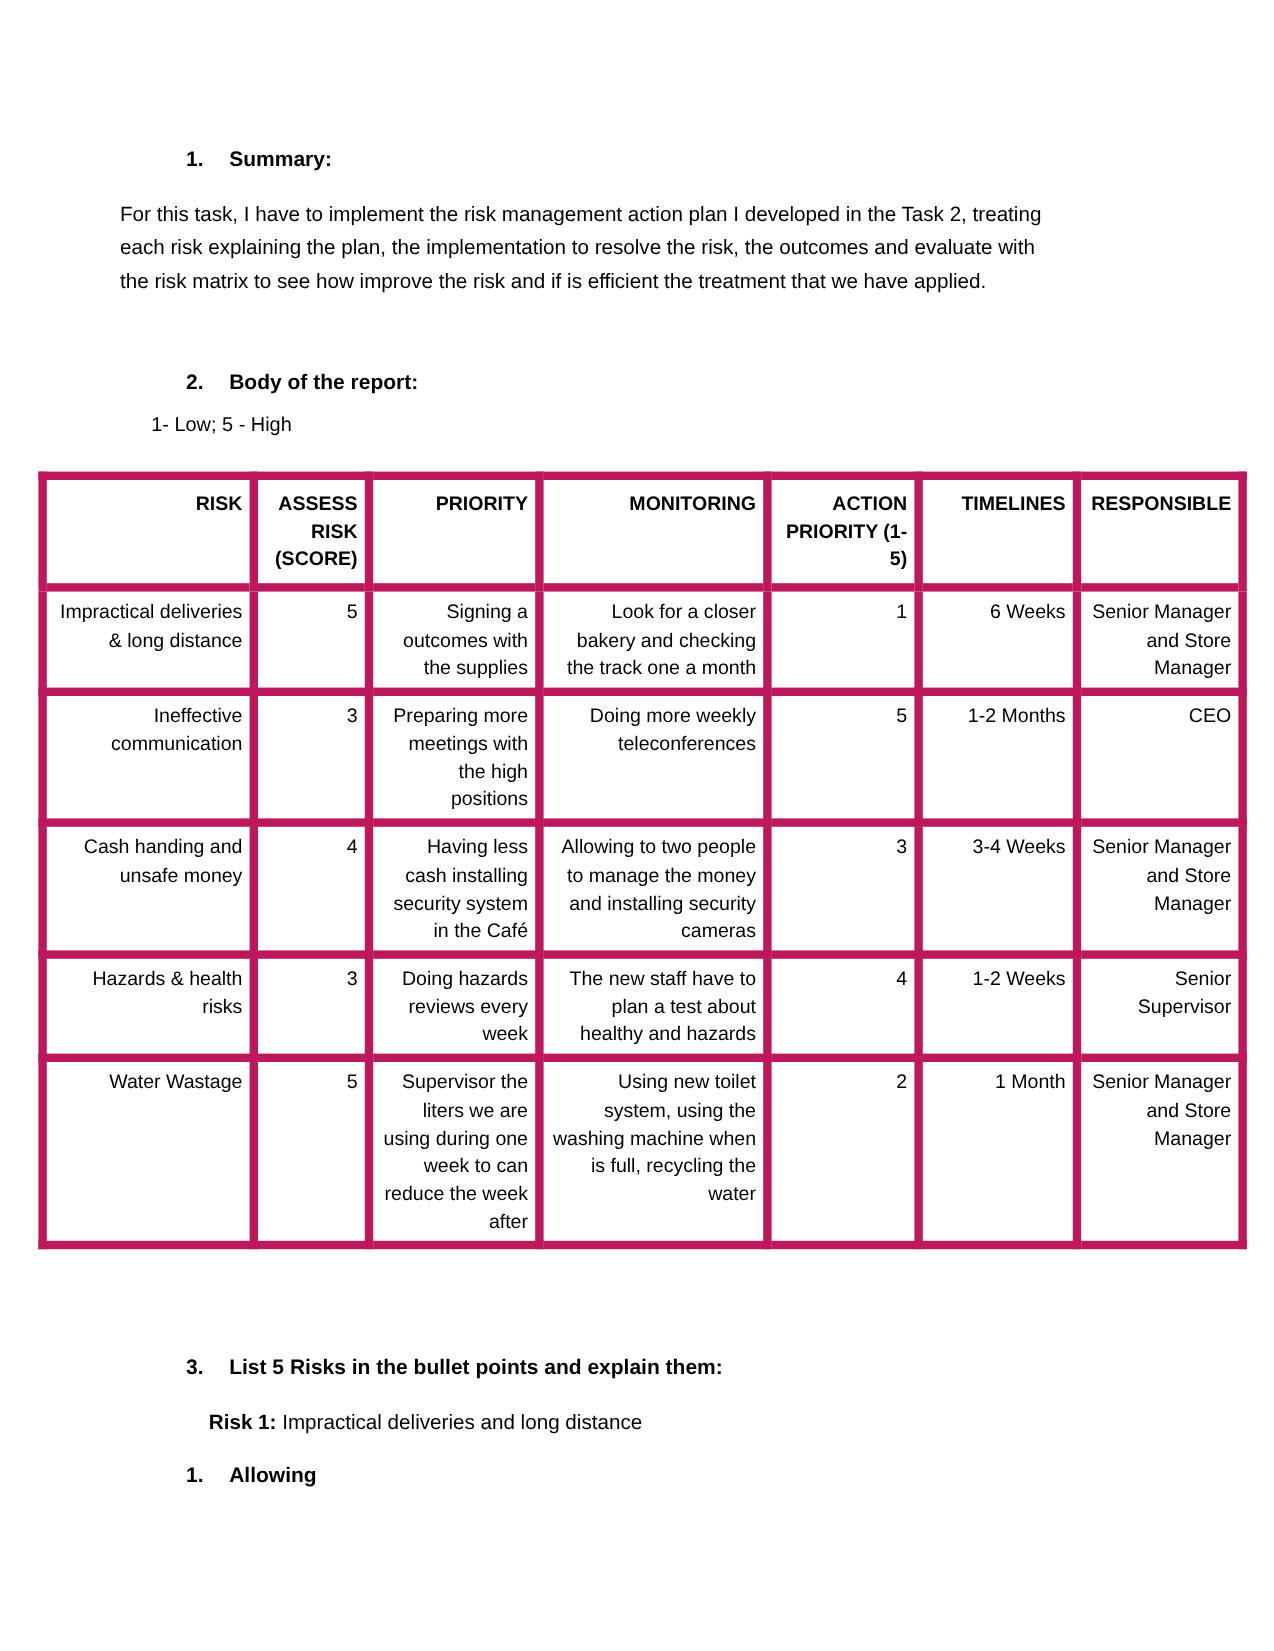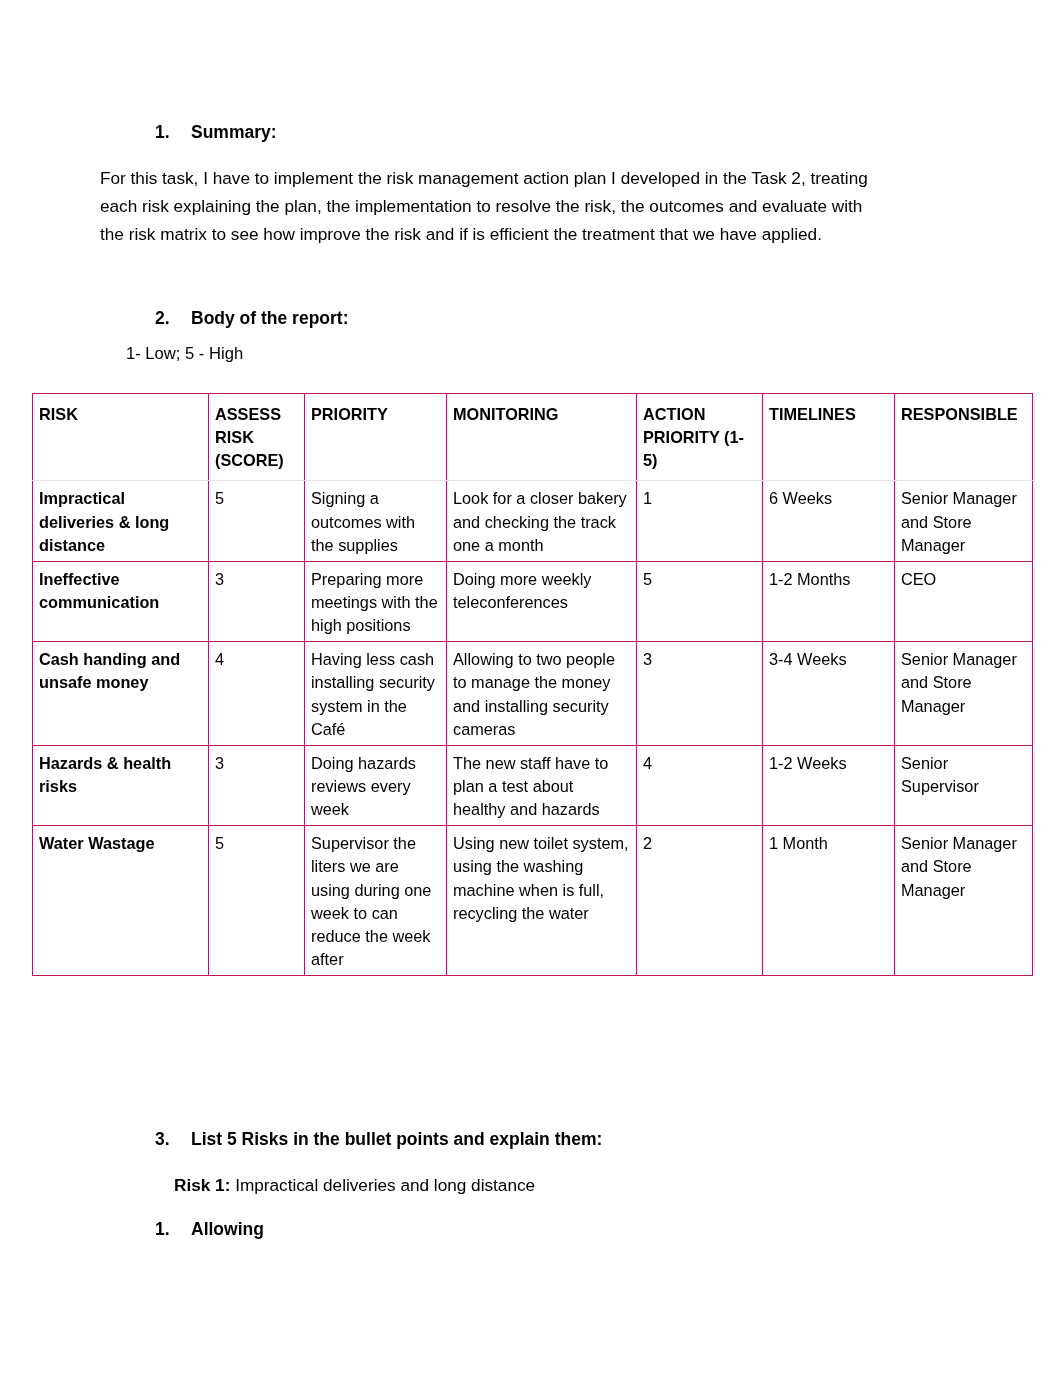--- a/index.html
+++ b/index.html
@@ -69,35 +69,35 @@
     width: 1000px;
   }
   table.risk-table {
     border-collapse: collapse;
     width: 1000px;
     table-layout: fixed;
     font-size: 16.3px;
   }
   table.risk-table td,
   table.risk-table th {
-    border: 1px solid #be185d;
+    border: 7px solid #be185d;
     vertical-align: top;
-    text-align: left;
+    text-align: right;
     padding: 6px 6px 4px 6px;
     line-height: 1.42;
     font-weight: normal;
   }
   table.risk-table thead th {
     font-weight: bold;
     border-bottom: 1px solid #e4e4e4;
     padding-top: 9px;
     padding-bottom: 8px;
   }
   table.risk-table tbody td.risk-name {
-    font-weight: bold;
+    font-weight: normal;
   }
   
   col.c-risk      { width: 176px; }
   col.c-score     { width: 96px;  }
   col.c-controls  { width: 142px; }
   col.c-monitor   { width: 190px; }
   col.c-priority  { width: 126px; }
   col.c-timeline  { width: 132px; }
   col.c-resp      { width: 138px; }
 

